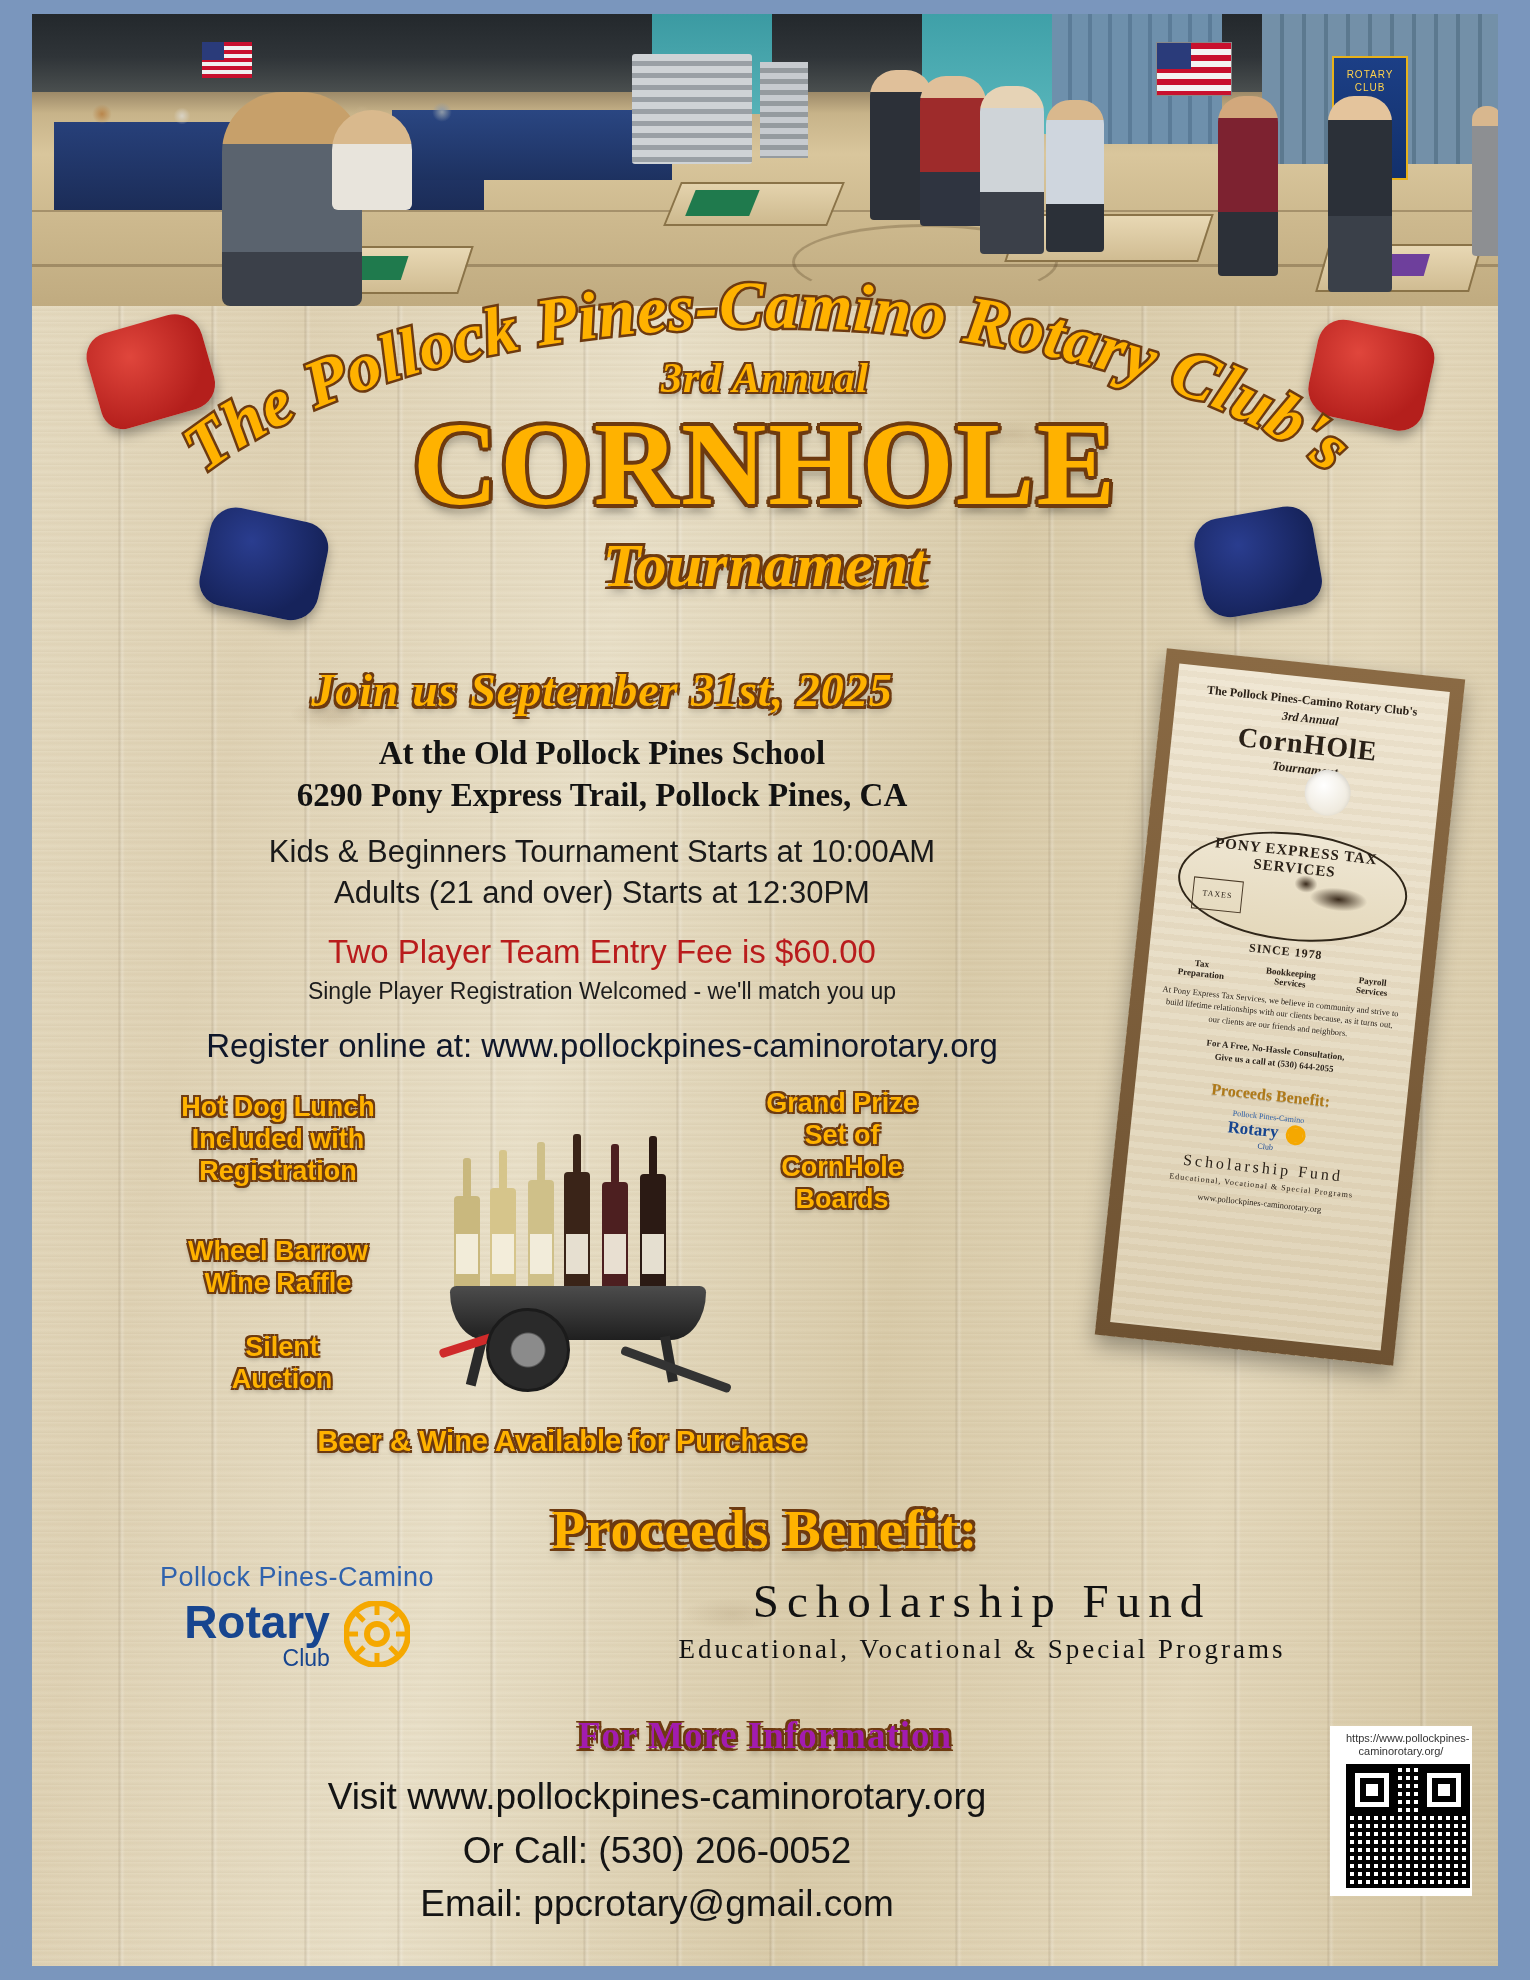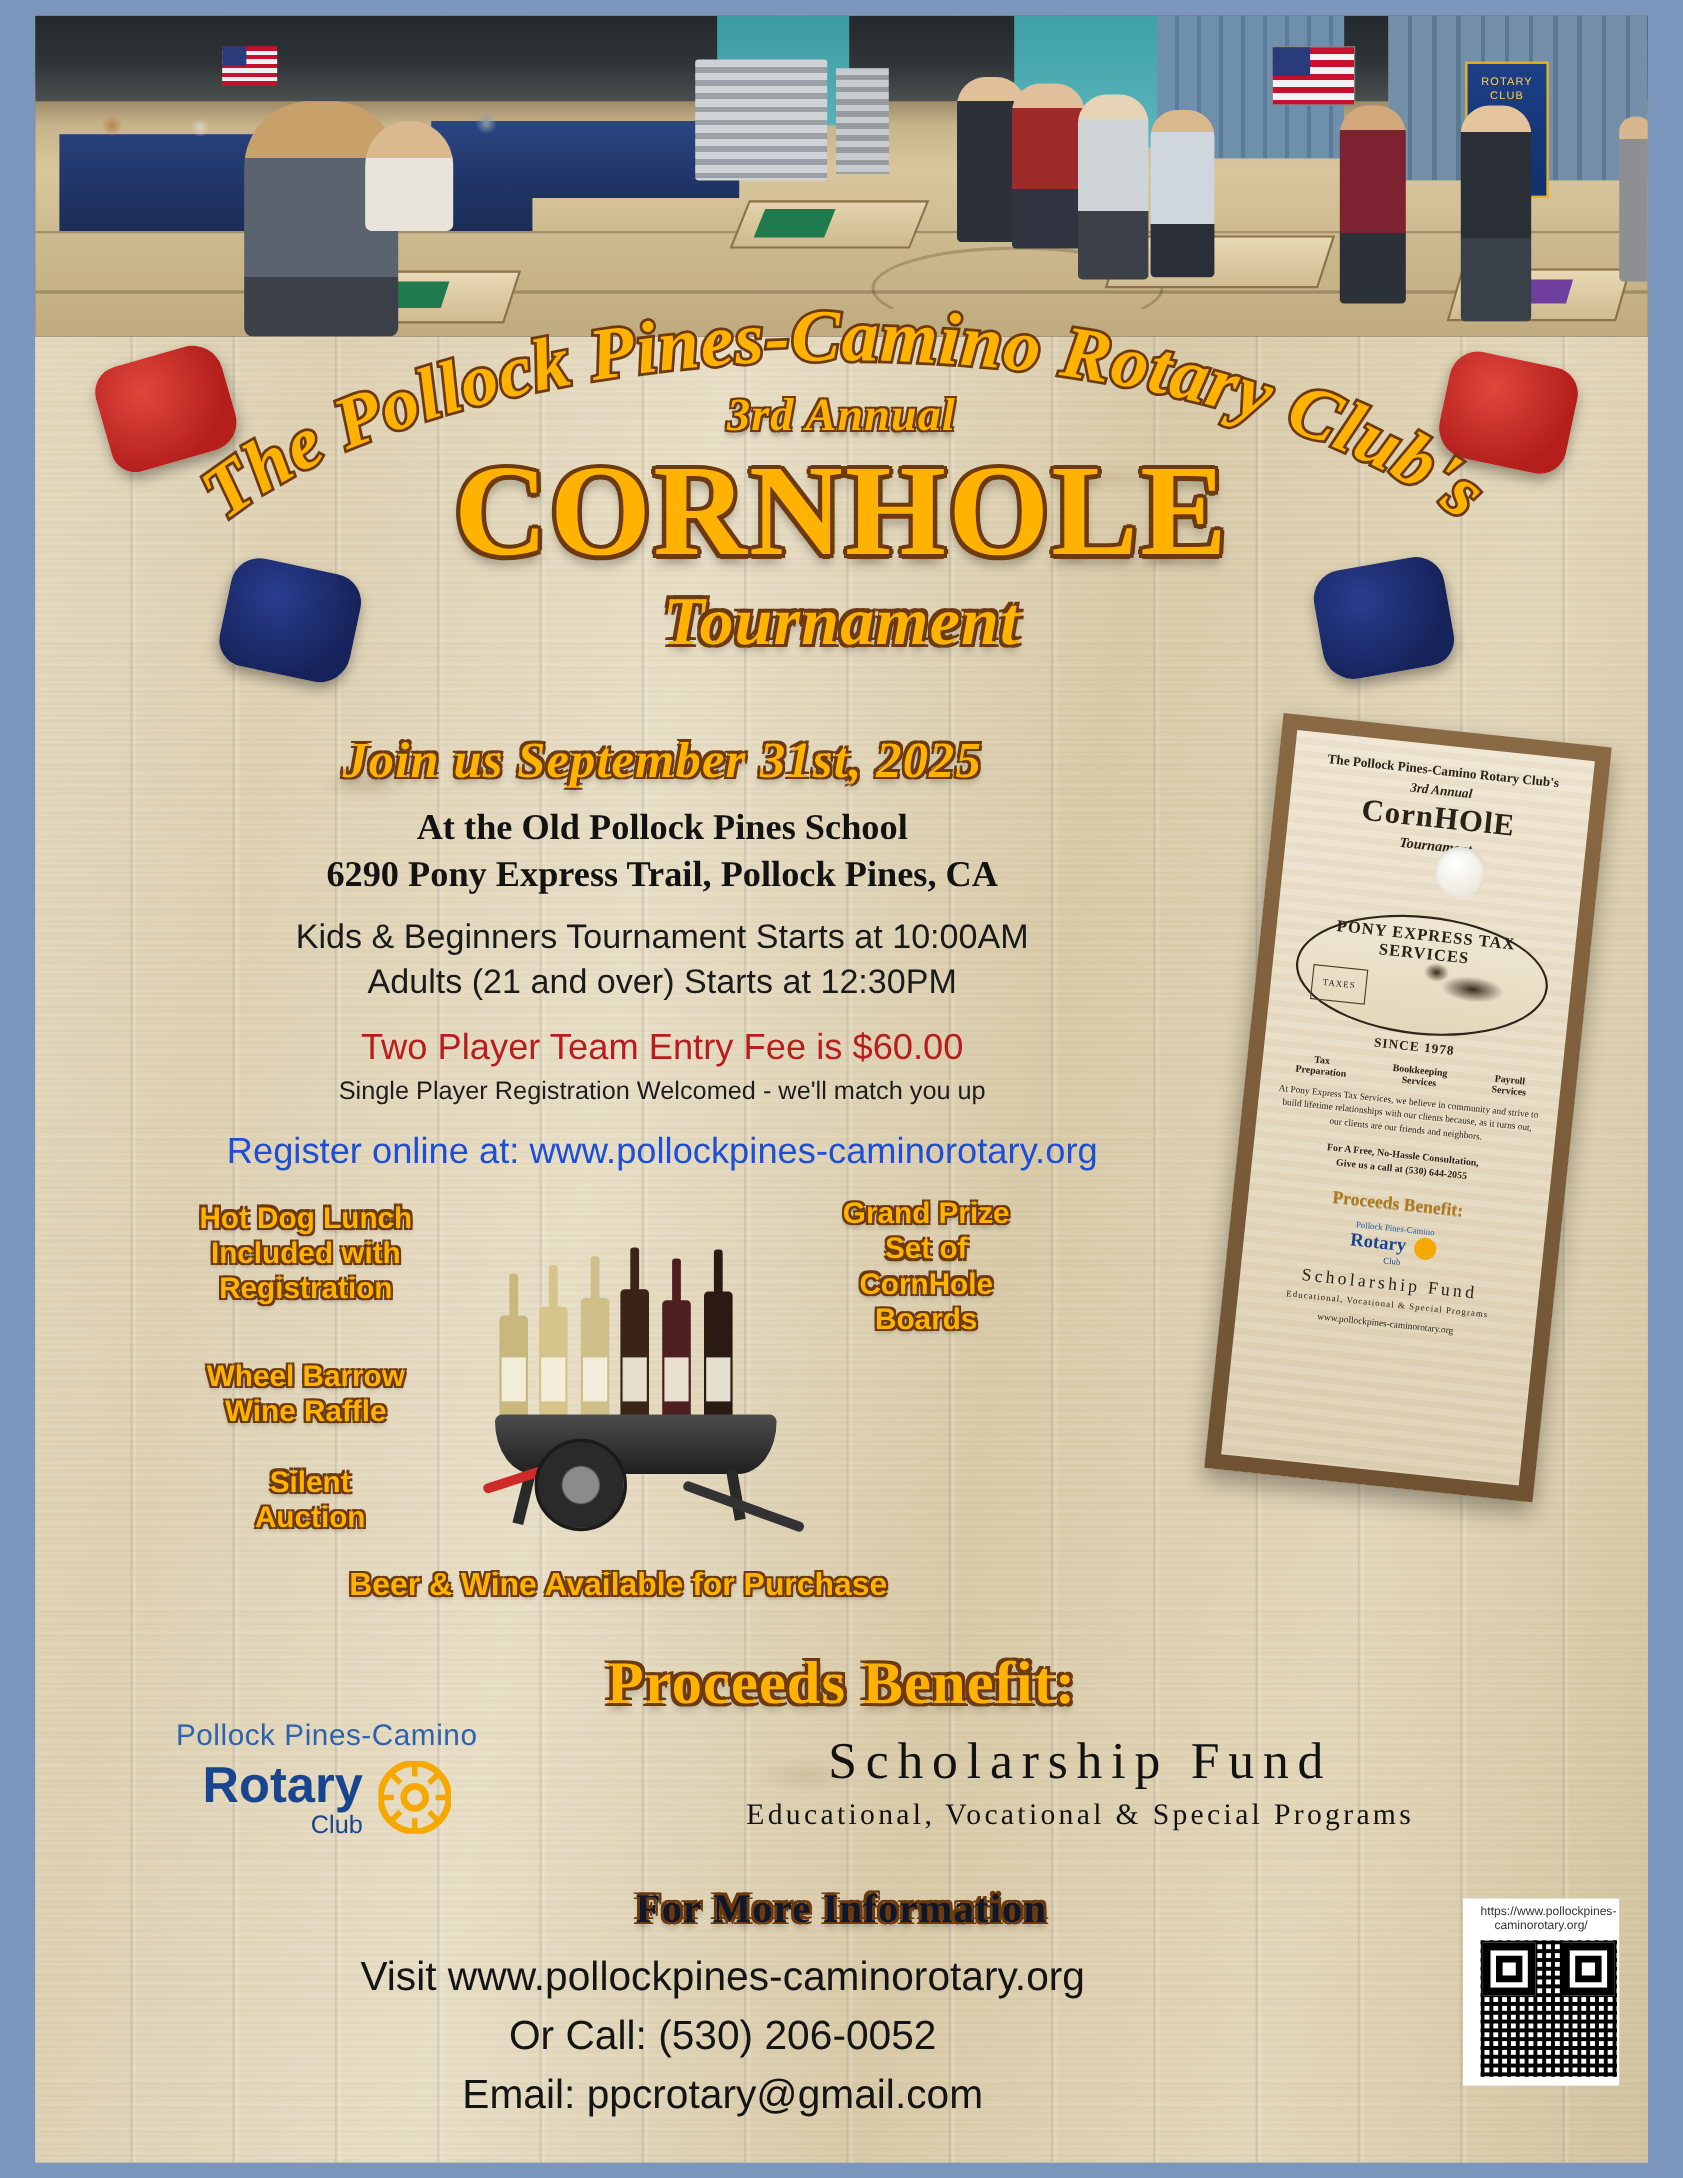--- a/index.html
+++ b/index.html
@@ -383,21 +383,21 @@
   }
   .fee-sub {
     font-family: "Liberation Sans", sans-serif;
     font-size: 23px;
     color: #1c1c1c;
     margin-top: 7px;
   }
   .register {
     font-family: "Liberation Sans", sans-serif;
     font-size: 33px;
-    color: #1d4ed8;
+    color: #0f172a;
     margin-top: 22px;
   }
 
   
   .feature {
     position: absolute;
     font-family: "Liberation Sans", sans-serif;
     font-weight: bold;
     font-size: 27px;
     line-height: 1.18;
@@ -634,21 +634,21 @@
   }
 
   
   .more-info {
     position: absolute;
     left: 0; top: 1700px; width: 1466px;
     text-align: center;
     font-family: "Liberation Serif", serif;
     font-weight: bold;
     font-size: 37px;
-    color: #0f172a;
+    color: #a21caf;
     letter-spacing: 1px;
     text-shadow:
       -2.5px -2.5px 0 #6d3a10, 2.5px -2.5px 0 #6d3a10,
       -2.5px 2.5px 0 #6d3a10, 2.5px 2.5px 0 #6d3a10,
       0 5px 6px rgba(0,0,0,0.28);
   }
   .contact {
     position: absolute;
     left: 0; top: 1756px; width: 1250px;
     text-align: center;

